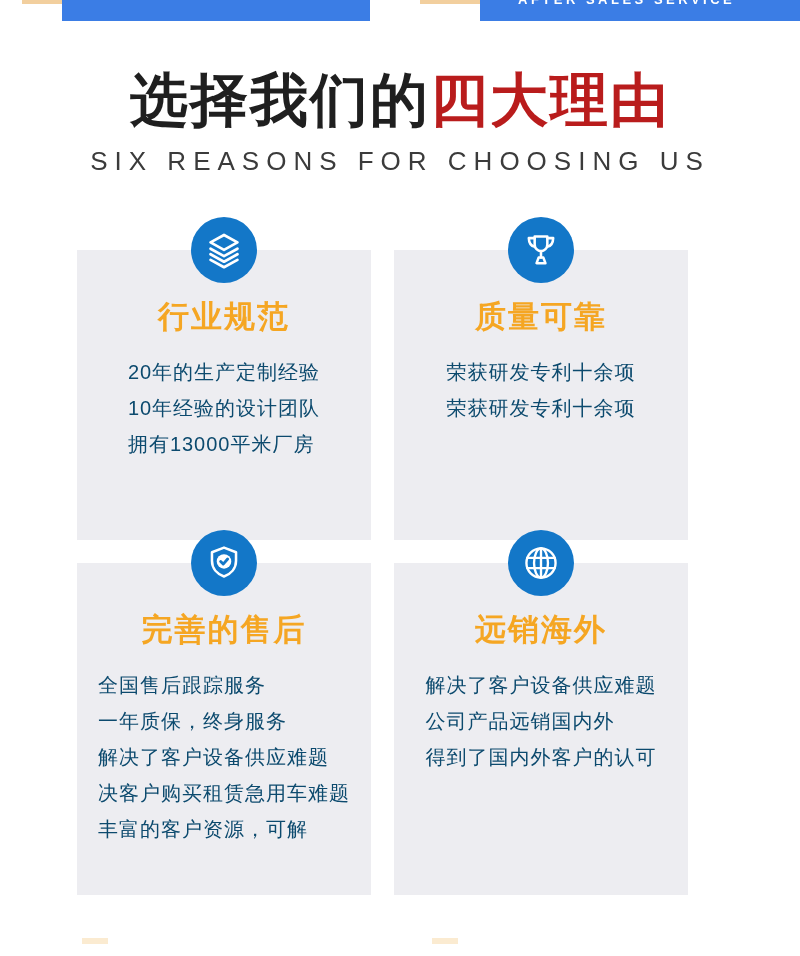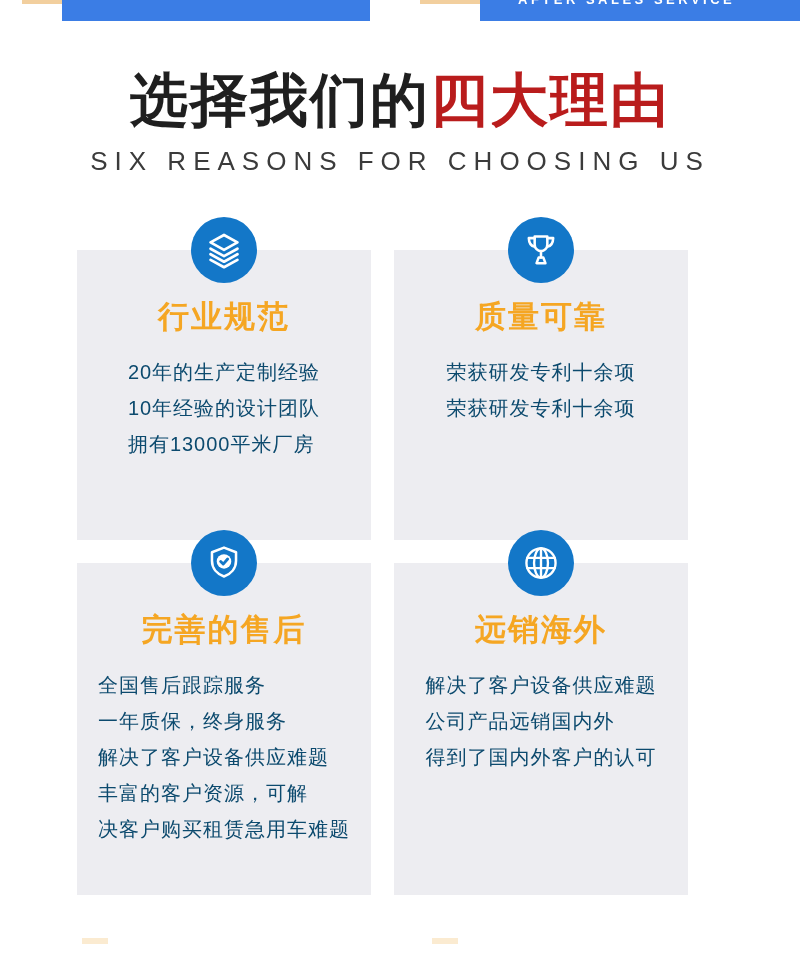--- a/index.html
+++ b/index.html
@@ -125,22 +125,22 @@
         <path d="M12 2.3 l7.6 2.9 v5.4 c0 4.7 -3.1 8.3 -7.6 9.9 c-4.5 -1.6 -7.6 -5.2 -7.6 -9.9 V5.2 z"></path>
         <circle cx="12" cy="11" r="4.6" fill="#ffffff" stroke="none"></circle>
         <polyline points="9.9,11.1 11.5,12.7 14.3,9.5" stroke="#1377c8" stroke-width="1.8"></polyline>
       </svg>
     </div>
     <div class="card-title">完善的售后</div>
     <div class="lines">
       <div class="line">全国售后跟踪服务</div>
       <div class="line">一年质保，终身服务</div>
       <div class="line">解决了客户设备供应难题</div>
+      <div class="line">决客户购买租赁急用车难题</div>
       <div class="line">丰富的客户资源，可解</div>
-      <div class="line">决客户购买租赁急用车难题</div>
     </div>
   </div>
 
   <div class="cell row2">
     <div class="icon-circle">
       <svg viewBox="0 0 24 24" fill="none" stroke="#ffffff" stroke-width="1.5" stroke-linejoin="round" stroke-linecap="round">
         <circle cx="12" cy="12" r="9.2"></circle>
         <ellipse cx="12" cy="12" rx="4.4" ry="9.2"></ellipse>
         <line x1="12" y1="2.8" x2="12" y2="21.2"></line>
         <line x1="3.4" y1="8.8" x2="20.6" y2="8.8"></line>

